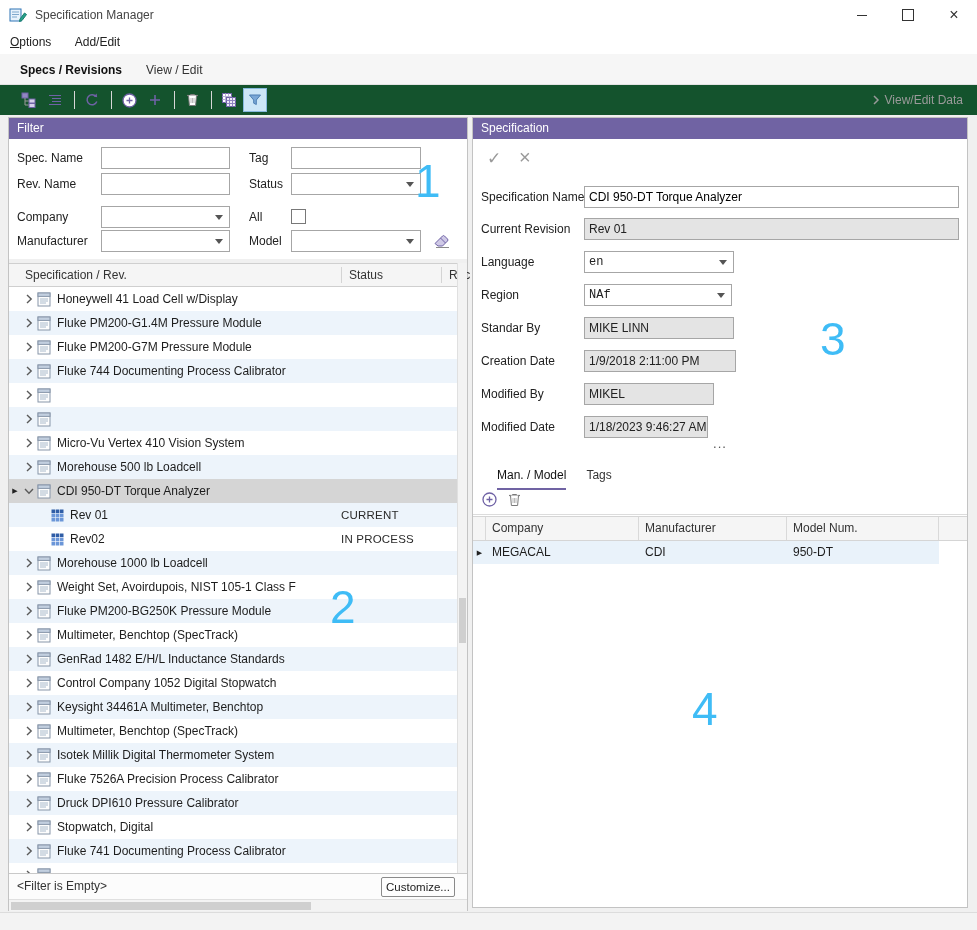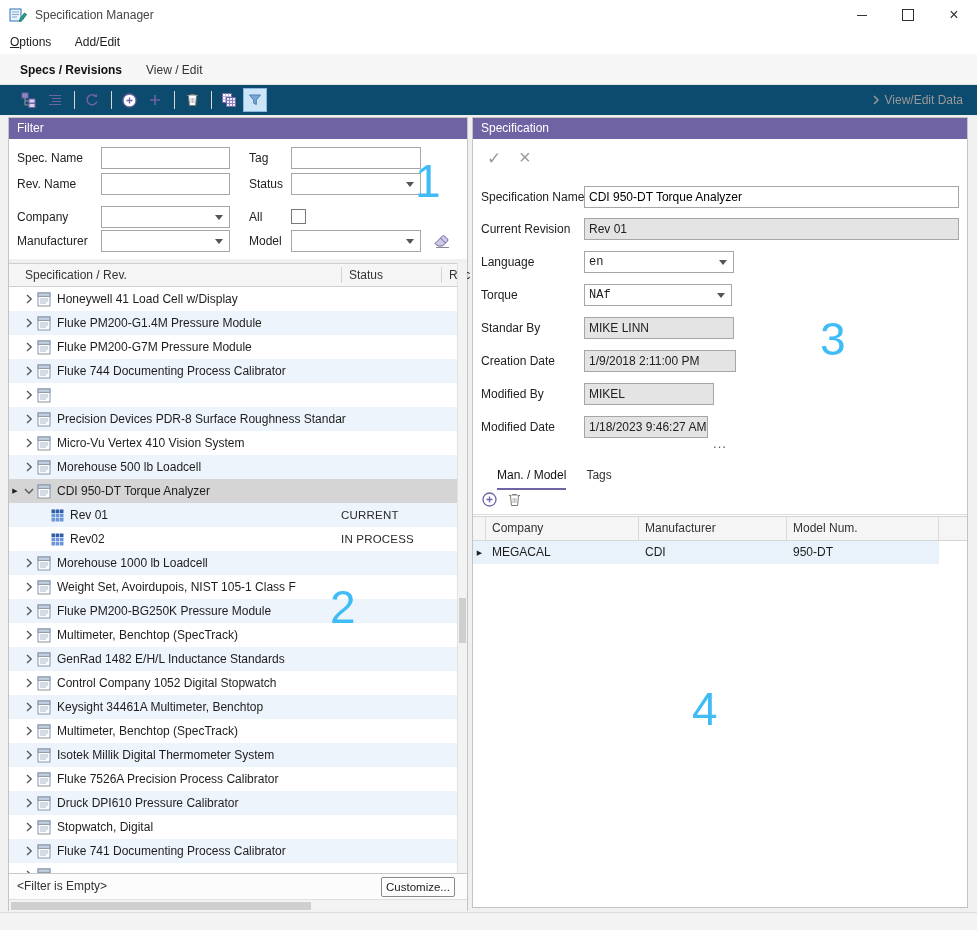--- a/index.html
+++ b/index.html
@@ -17,21 +17,21 @@
 
   .menubar{position:absolute;left:0;top:30px;width:977px;height:24px;background:#fff;}
   .menu-item{display:inline-block;line-height:24px;padding:0 10px;font-size:12px;color:#222;}
   .menu-item.first::first-letter{text-decoration:underline;}
 
   .tabbar{position:absolute;left:0;top:54px;width:977px;height:31px;background:#f6f6f6;
           border-bottom:1px solid #e3e3e3;box-sizing:border-box;display:flex;align-items:flex-end;padding-left:8px;}
   .tab{font-size:12px;padding:7px 12px;color:#333;}
   .tab.active{font-weight:700;color:#111;}
 
-  .toolbar{position:absolute;left:0;top:85px;width:977px;height:30px;background:#0c4a6e;
+  .toolbar{position:absolute;left:0;top:85px;width:977px;height:30px;background:#14532d;
            display:flex;align-items:center;padding-left:17px;box-sizing:border-box;}
   .tbtn{width:24px;height:24px;display:flex;align-items:center;justify-content:center;margin-right:2px;border:1px solid transparent;box-sizing:border-box;}
   .tbtn.active{background:#cde6f7;border-color:#86b9dd;}
   .tsep{width:1px;height:18px;background:#d6d6d6;margin:0 5px;}
   .viewedit{position:absolute;right:14px;top:0;height:30px;display:flex;align-items:center;gap:5px;color:#9a9a9a;font-size:12px;}
 
   
   .panel-header{position:absolute;left:0;top:0;right:0;height:21px;background:#7063a3;color:#fff;
                 font-size:12px;line-height:21px;padding-left:8px;box-sizing:border-box;}
   .left-panel{position:absolute;left:8px;top:117px;width:460px;height:794px;background:#fff;
@@ -322,21 +322,20 @@
       <div class="tree-row alt">
         <span class="row-ind"></span>
         <svg class="chev" width="16" height="16" viewBox="0 0 16 16">
           <path d="M6 4l4.2 4L6 12" fill="none" stroke="#5a5a5a" stroke-width="1.4"></path>
         </svg>
         <svg class="rowicon" width="14" height="15" viewBox="0 0 14 15">
           <rect x="1" y="1" width="12" height="13" fill="#fdfdfd" stroke="#8796a9"></rect>
           <rect x="1" y="1" width="12" height="3.4" fill="#c2cfdf" stroke="#8796a9"></rect>
           <path d="M3 7h8M3 9h8M3 11h6" stroke="#a9bacb"></path>
         </svg>
-        <span class="row-label">Precision Devices PDR-8 Surface Roughness Standar</span>
         <span class="row-status"></span>
       </div>
       <div class="tree-row">
         <span class="row-ind"></span>
         <svg class="chev" width="16" height="16" viewBox="0 0 16 16">
           <path d="M6 4l4.2 4L6 12" fill="none" stroke="#5a5a5a" stroke-width="1.4"></path>
         </svg>
         <svg class="rowicon" width="14" height="15" viewBox="0 0 14 15">
           <rect x="1" y="1" width="12" height="13" fill="#fdfdfd" stroke="#8796a9"></rect>
           <rect x="1" y="1" width="12" height="3.4" fill="#c2cfdf" stroke="#8796a9"></rect>
@@ -611,21 +610,21 @@
   <input class="sp-input" style="top: 68px; width: 375px;" value="CDI 950-DT Torque Analyzer">
 
   <span class="sp-label" style="top:100px">Current Revision</span>
   <span class="sp-box" style="top:100px;width:375px">Rev 01</span>
 
   <span class="sp-label" style="top:133px">Language</span>
   <span class="combo sp-combo" style="top:133px;width:150px">
       <span class="combo-val">en</span>
     </span>
 
-  <span class="sp-label" style="top:166px">Torque</span>
+  <span class="sp-label" style="top:166px">Region</span>
   <span class="combo sp-combo" style="top:166px;width:148px">
       <span class="combo-val">NAf</span>
     </span>
 
   <span class="sp-label" style="top:199px">Standar By</span>
   <span class="sp-box" style="top:199px;width:150px">MIKE LINN</span>
 
   <span class="sp-label" style="top:232px">Creation Date</span>
   <span class="sp-box" style="top:232px;width:152px">1/9/2018 2:11:00 PM</span>
 

